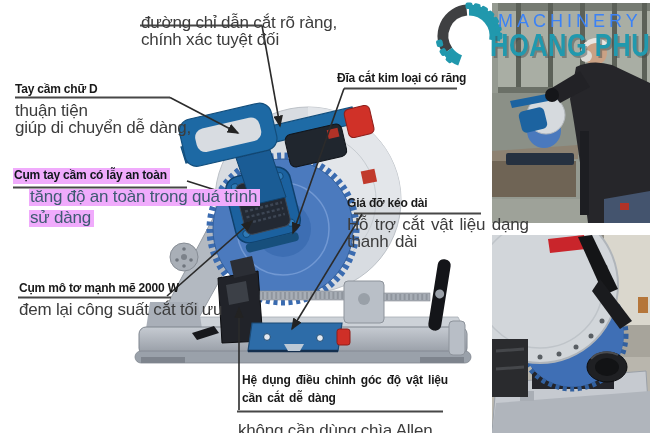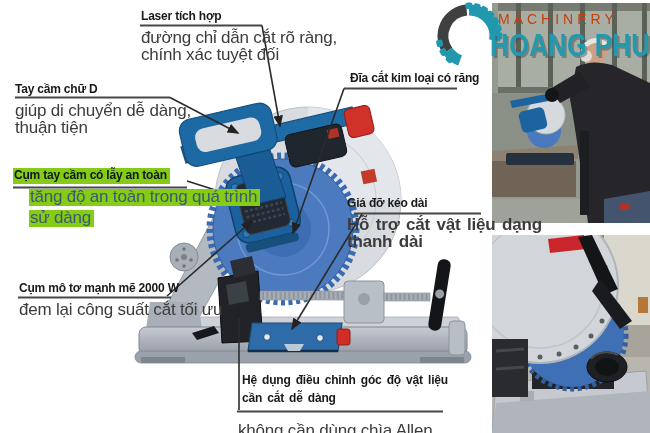--- a/index.html
+++ b/index.html
@@ -4,34 +4,34 @@
 <style>
   html,body{margin:0;padding:0;background:#fff;}
   .stage{position:relative;width:650px;height:433px;background:#ffffff;overflow:hidden;
          font-family:"Liberation Sans","DejaVu Sans",sans-serif;}
   svg{display:block;}
   
   .ann{position:absolute;z-index:3;}
   .ann-title{font-size:12px;font-weight:700;color:#191919;letter-spacing:-0.2px;white-space:nowrap;line-height:15px;}
   .ann-body{font-size:17px;color:#3c3c3c;letter-spacing:-0.2px;line-height:17px;white-space:nowrap;margin-top:5px;}
   .ann-body div{white-space:nowrap;}
-  .hl{background:#84cc16;padding:0 3px 1px 1px;display:inline-block;}
+  .hl{background:#f0abfc;padding:0 3px 1px 1px;display:inline-block;}
   .hl-title{color:#10161c;}
   .hl-body{color:#3e5a72;}
   .safety .ann-body{line-height:16px;}
   .safety .ann-body .row{margin-top:4px;margin-left:16px;}
-  .wide{word-spacing:2px;font-weight:bold;}
+  .wide{word-spacing:2px;}
   
   .photo{position:absolute;z-index:0;overflow:hidden;background:#8d928a;}
   #photo-top{left:492px;top:3px;width:158px;height:220px;}
   #photo-bottom{left:492px;top:235px;width:158px;height:198px;}
   
   .logo{position:absolute;z-index:4;}
   #logo-gear{left:436px;top:2px;width:70px;height:70px;}
-  #brand-top{left:498px;top:11px;font-size:14px;letter-spacing:4px;color:#c2410c;font-weight:400;white-space:nowrap;}
+  #brand-top{left:498px;top:11px;font-size:18px;letter-spacing:4px;color:#3b82f6;font-weight:400;white-space:nowrap;}
   #brand-bottom{left:490px;top:28px;font-size:26px;font-weight:700;color:#2199ae;letter-spacing:0.5px;
                 white-space:nowrap;transform:scale(0.98,1.18);transform-origin:top left;
                 text-shadow:2px 1px 0 rgba(64,70,72,0.45);}
   .scene-svg{position:absolute;inset:0;z-index:2;}
 </style>
 </head>
 <body>
 
 <div class="stage">
 
@@ -256,51 +256,50 @@
       <path d="M170,97.5 L238,133" marker-end="url(#arr)"></path>
       <path d="M187,181 L250,201" marker-end="url(#arr)"></path>
       <path d="M167,296 L252,221" marker-end="url(#arr)"></path>
       <path d="M344,88.5 L293,233" marker-end="url(#arr)"></path>
       <path d="M362,214 L292,329" marker-end="url(#arr)"></path>
       <path d="M239,410 L239,308" marker-end="url(#arr)"></path>
     </g>
   </svg>
 
   <div class="ann" style="left:141px;top:9px;">
-    <div class="ann-title">Laser tích hợp</div>
     <div class="ann-body">
       <div>đường chỉ dẫn cắt rõ ràng,</div>
       <div>chính xác tuyệt đối</div>
     </div>
   </div>
 
   <div class="ann" style="left:15px;top:82px;">
     <div class="ann-title">Tay cầm chữ D</div>
     <div class="ann-body">
+      <div>thuận tiện</div>
       <div>giúp di chuyển dễ dàng,</div>
-      <div>thuận tiện</div>
     </div>
   </div>
 
   <div class="ann safety" style="left:13px;top:168px;">
     <div class="ann-title"><span class="hl hl-title">Cụm tay cầm có lẫy an toàn</span></div>
     <div class="ann-body">
       <div class="row"><span class="hl hl-body">tăng độ an toàn trong quá trình</span></div>
       <div class="row"><span class="hl hl-body">sử dàng</span></div>
     </div>
   </div>
 
   <div class="ann" style="left:19px;top:281px;">
     <div class="ann-title">Cụm mô tơ mạnh mẽ 2000 W</div>
     <div class="ann-body">
       <div>đem lại công suất cắt tối ưu</div>
     </div>
   </div>
 
-  <div class="ann" style="left:350px;top:71px;">
+  <div class="ann" style="left:337px;top:71px;">
     <div class="ann-title">Đĩa cắt kim loại có răng</div>
   </div>
 
   <div class="ann" style="left:347px;top:196px;">
     <div class="ann-title">Giá đỡ kéo dài</div>
     <div class="ann-body wide">
       <div>Hỗ trợ cắt vật liệu dạng</div>
       <div>thanh dài</div>
     </div>
   </div>

